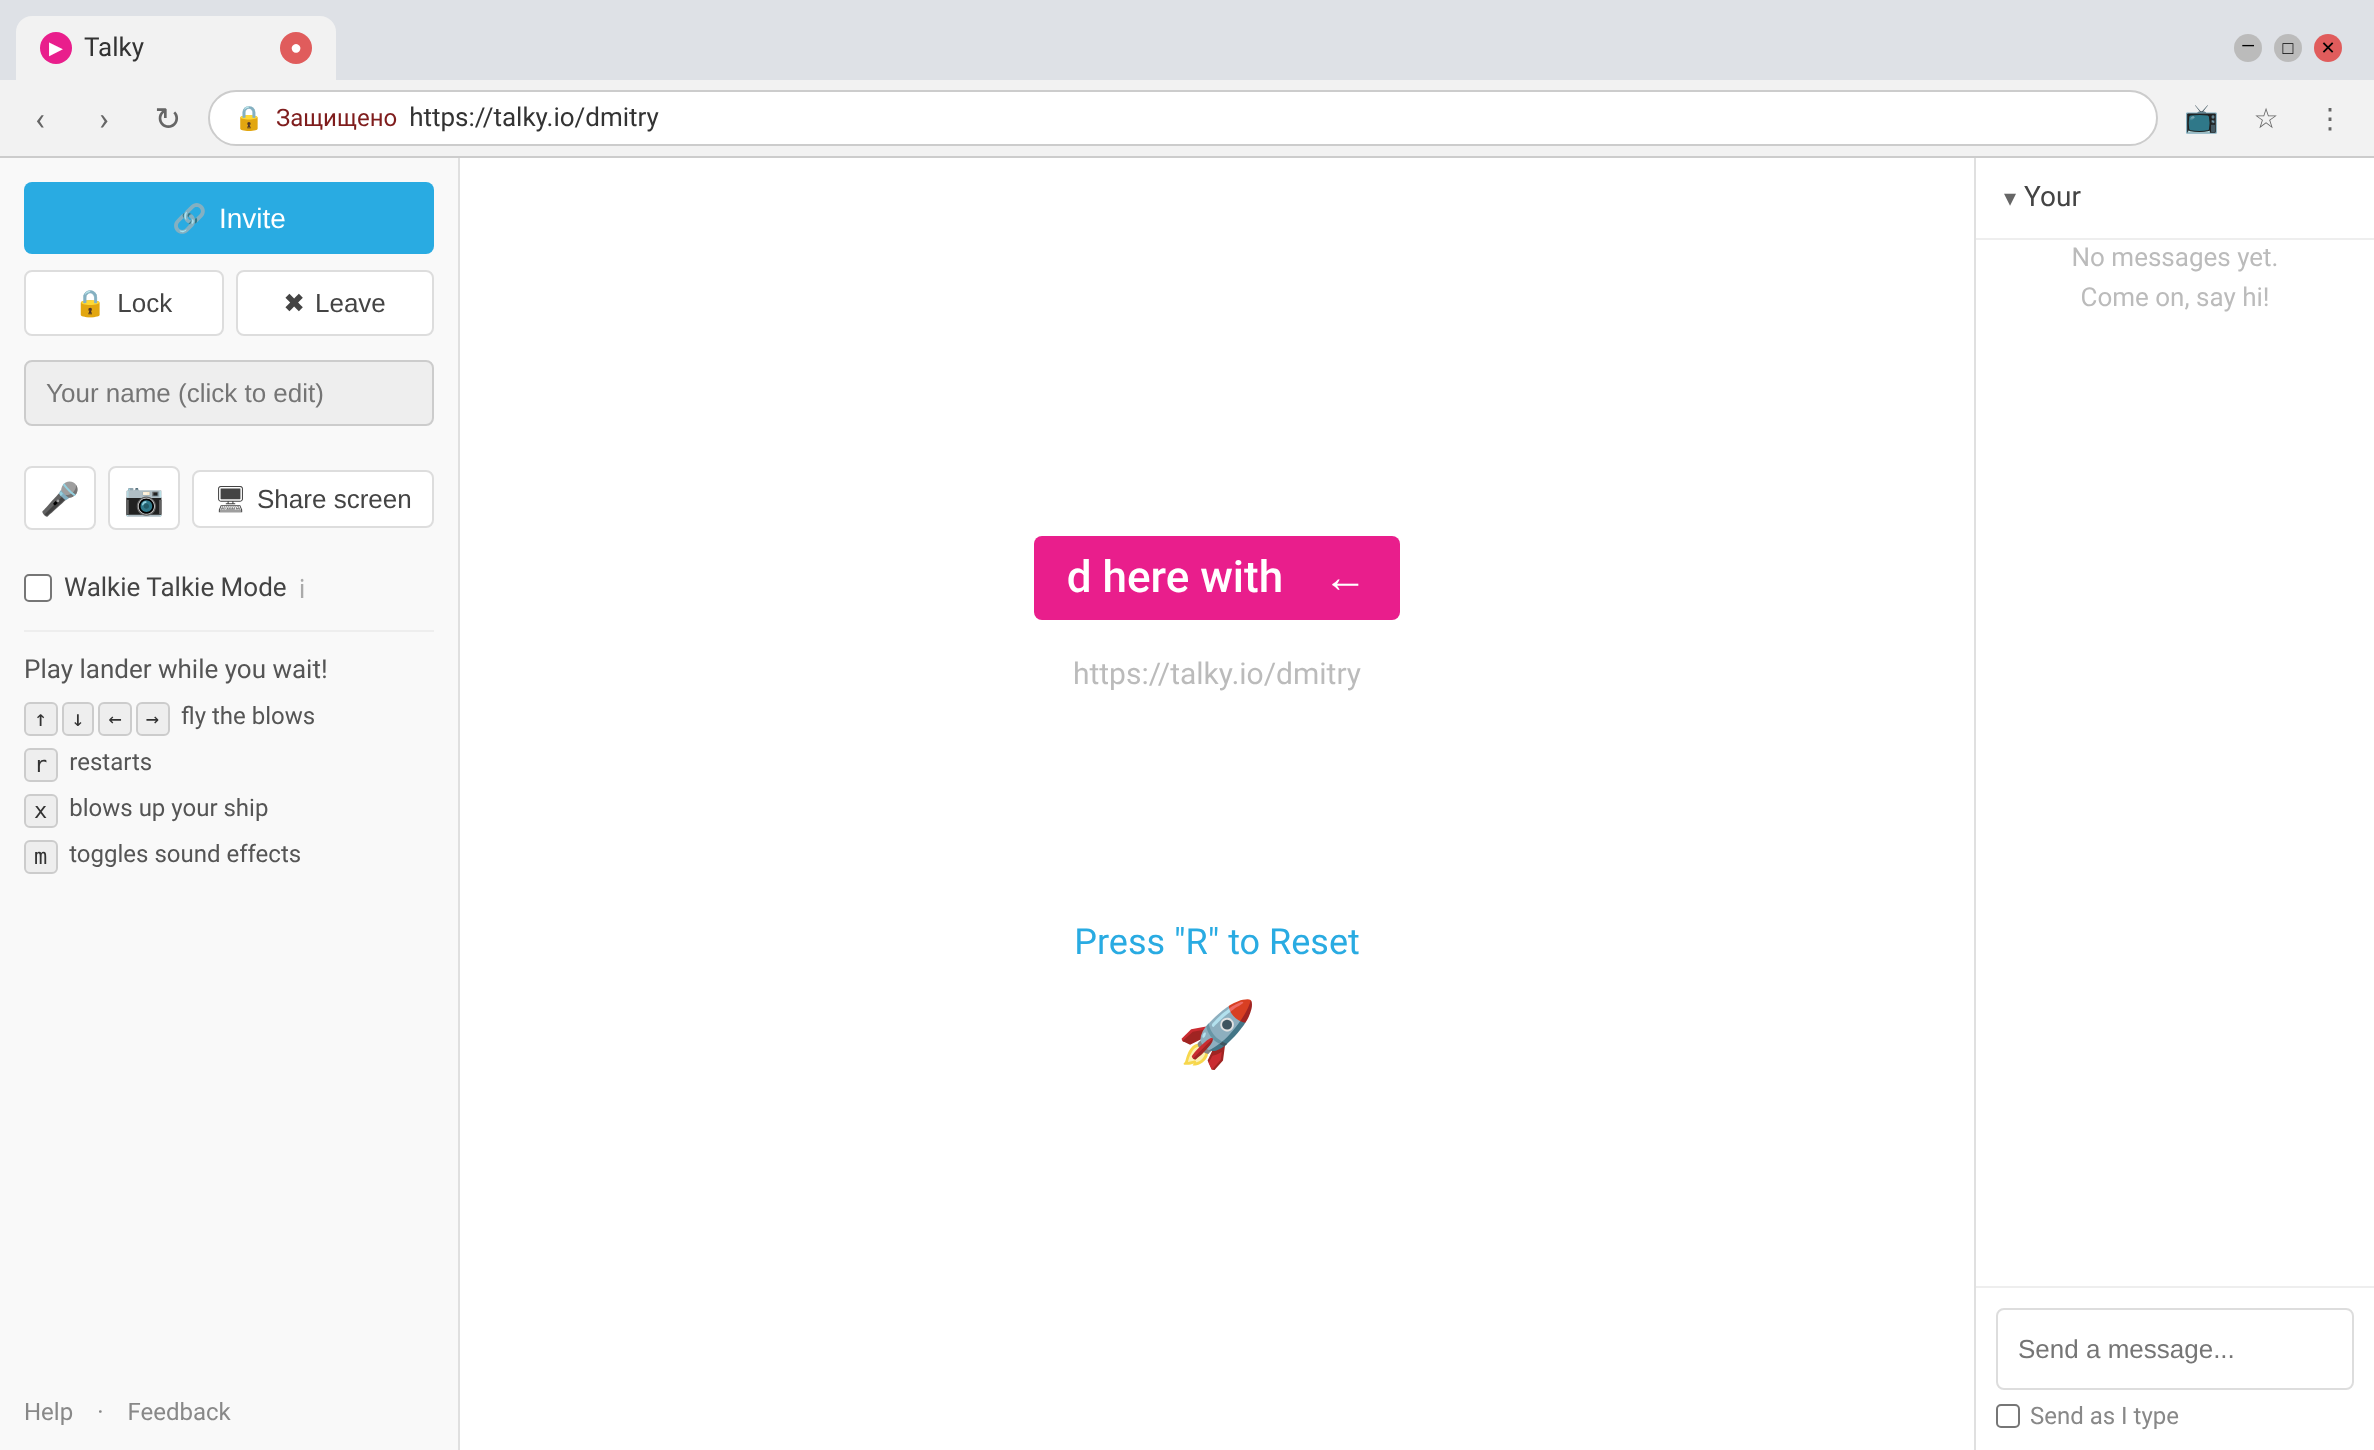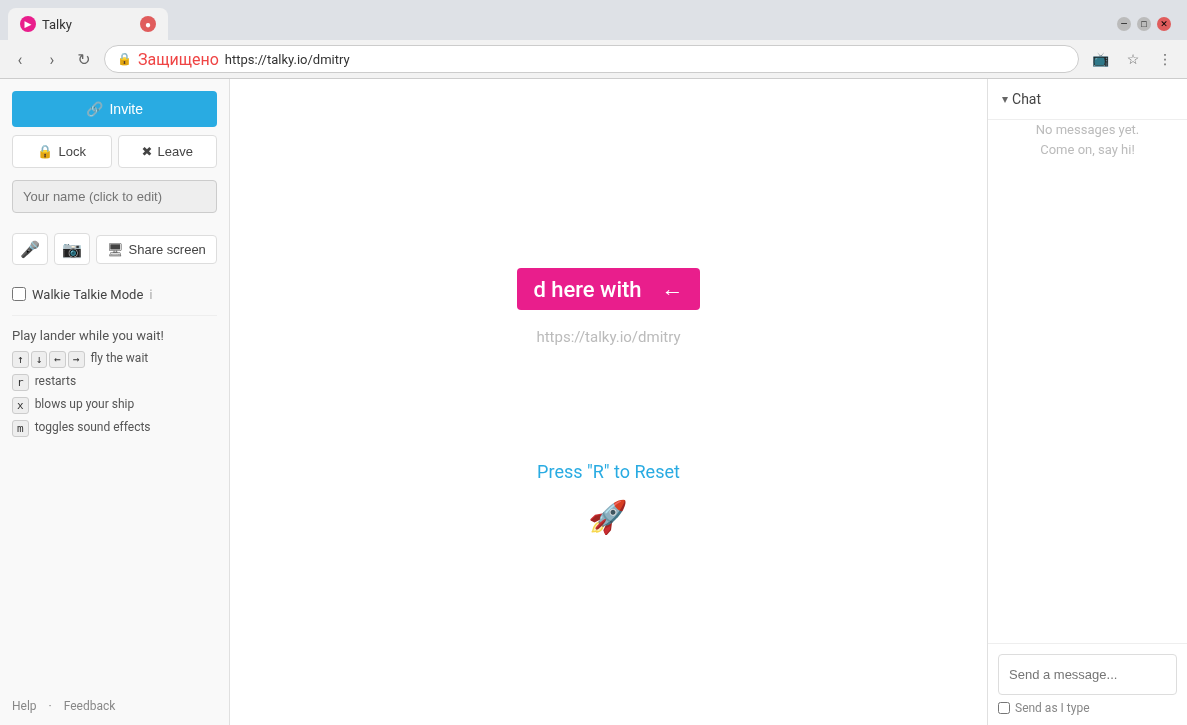--- a/index.html
+++ b/index.html
@@ -110,21 +110,21 @@
       border: 1px solid #ccc;
       border-radius: 14px;
       background: white;
       display: flex;
       align-items: center;
       padding: 0 12px;
       font-size: 13px;
       gap: 6px;
     }
     .secure-icon { color: #1a7f37; font-size: 12px; }
-    .secure-text { color: #ef4444; font-size: 16px; }
+    .secure-text { color: #7f1d1d; font-size: 12px; }
     .url-text { color: #333; font-size: 13px; }
     .address-actions {
       display: flex;
       gap: 4px;
       align-items: center;
     }
     .addr-action-btn {
       width: 28px;
       height: 28px;
       display: flex;
@@ -492,21 +492,21 @@
       </div>
       <div class="lander-section">
         <div class="lander-title">Play lander while you wait!</div>
         <div class="lander-item">
           <div class="lander-item-arrows">
             <span class="key-badge">↑</span>
             <span class="key-badge">↓</span>
             <span class="key-badge">←</span>
             <span class="key-badge">→</span>
           </div>
-          <span>fly the wait</span>
+          <span>fly the blows</span>
         </div>
         <div class="lander-item">
           <span class="key-badge">r</span>
           <span>restarts</span>
         </div>
         <div class="lander-item">
           <span class="key-badge">x</span>
           <span>blows up your ship</span>
         </div>
         <div class="lander-item">
@@ -532,21 +532,21 @@
         </div>
         <div style="height: 80px;"></div>
         <div class="reset-text">Press "R" to Reset</div>
         <div class="rocket-icon">🚀</div>
       </div>
     </div>
 
     <div class="chat-panel">
       <div class="chat-header">
         <span class="chat-chevron">▾</span>
-        <span>Chat</span>
+        <span>Your</span>
       </div>
       <div class="chat-messages">
         <div class="no-messages">
           <div>No messages yet.</div>
           <div>Come on, say hi!</div>
         </div>
       </div>
       <div class="chat-input-area">
         <input type="text" class="chat-input" placeholder="Send a message..." style="">
         <div class="send-as-type-row">

